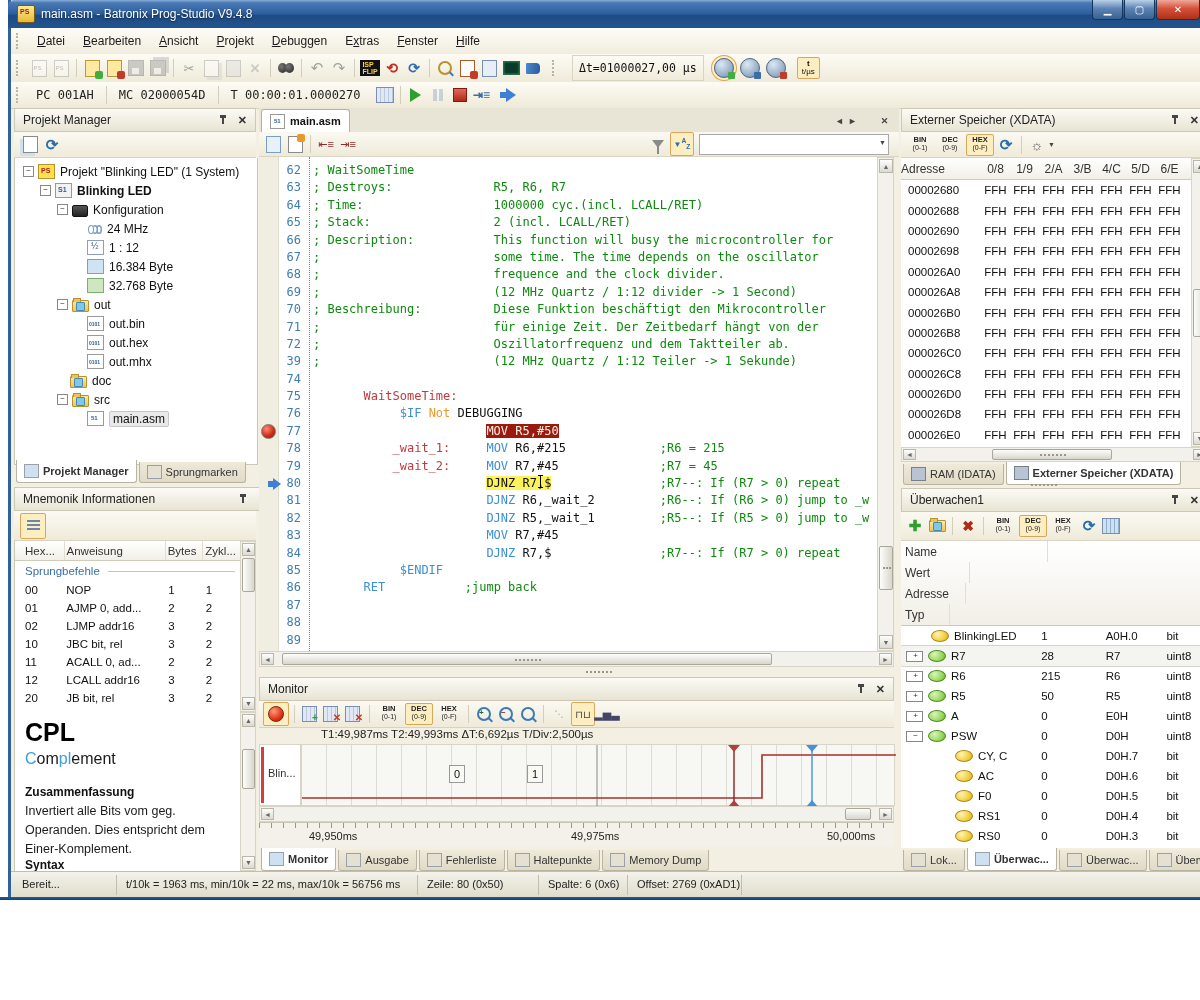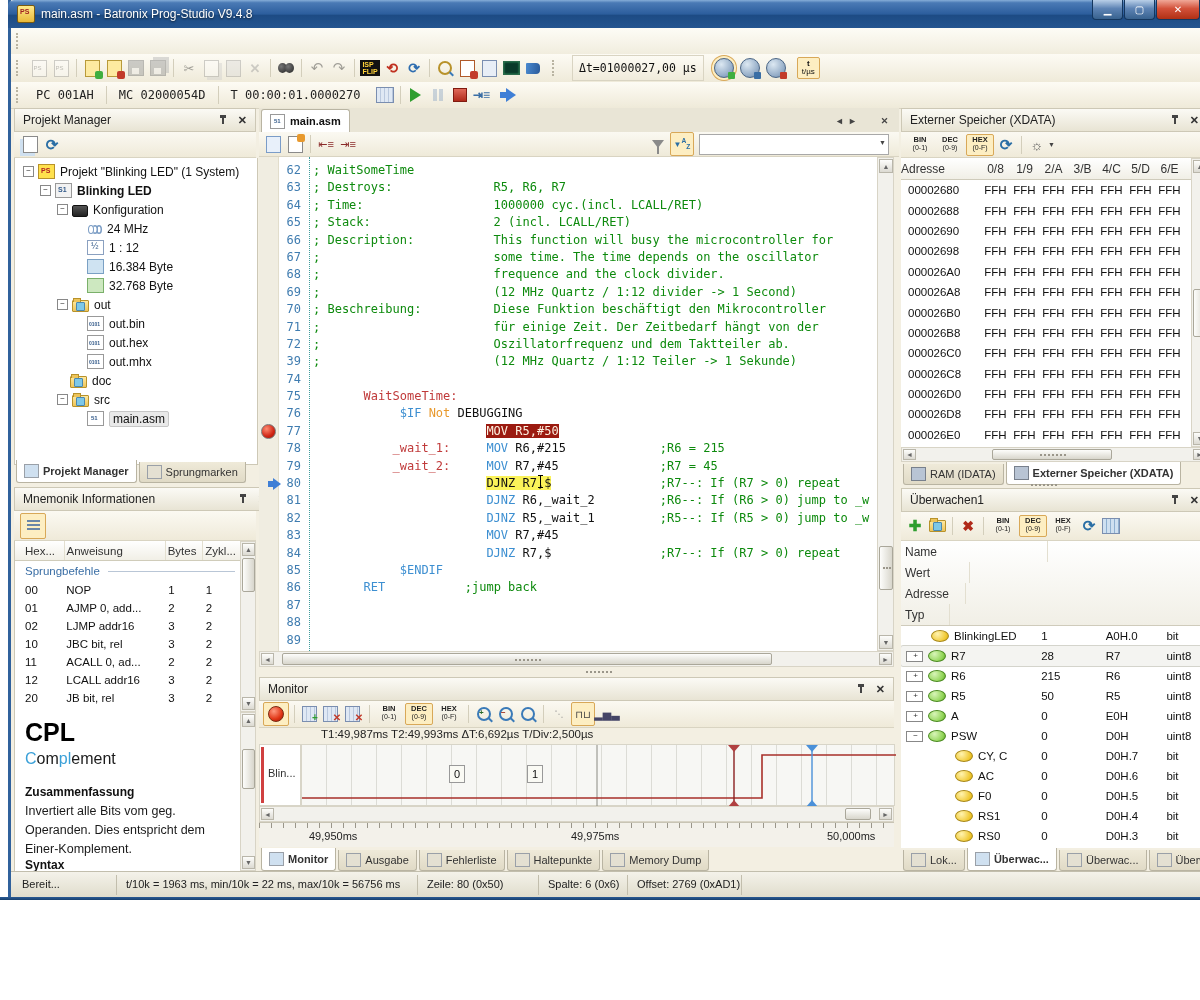--- a/index.html
+++ b/index.html
@@ -206,20 +206,30 @@
     <span class="t-title">main.asm - Batronix Prog-Studio V9.4.8</span>
     <span class="winbtns">
       <span class="wbtn">▁</span>
       <span class="wbtn">▢</span>
       <span class="wbtn close">✕</span>
     </span>
   </div>
 
   <div class="menubar">
     <span class="grip"></span>
+    <span id="menu-items" style="display:flex;">
+          <span class="mi"><u>D</u>atei</span>
+          <span class="mi"><u>B</u>earbeiten</span>
+          <span class="mi"><u>A</u>nsicht</span>
+          <span class="mi"><u>P</u>rojekt</span>
+          <span class="mi"><u>D</u>ebuggen</span>
+          <span class="mi">E<u>x</u>tras</span>
+          <span class="mi"><u>F</u>enster</span>
+          <span class="mi"><u>H</u>ilfe</span>
+        </span>
   </div>
 
   <div class="tbar tb1">
     <span class="grip"></span>
     <span class="ic gray">
           <span class="pgico">
             <span style="position:absolute;left:1px;top:4px;font-size:6px;color:#666;">PS</span>
           </span>
         </span>
     <span class="ic gray">

